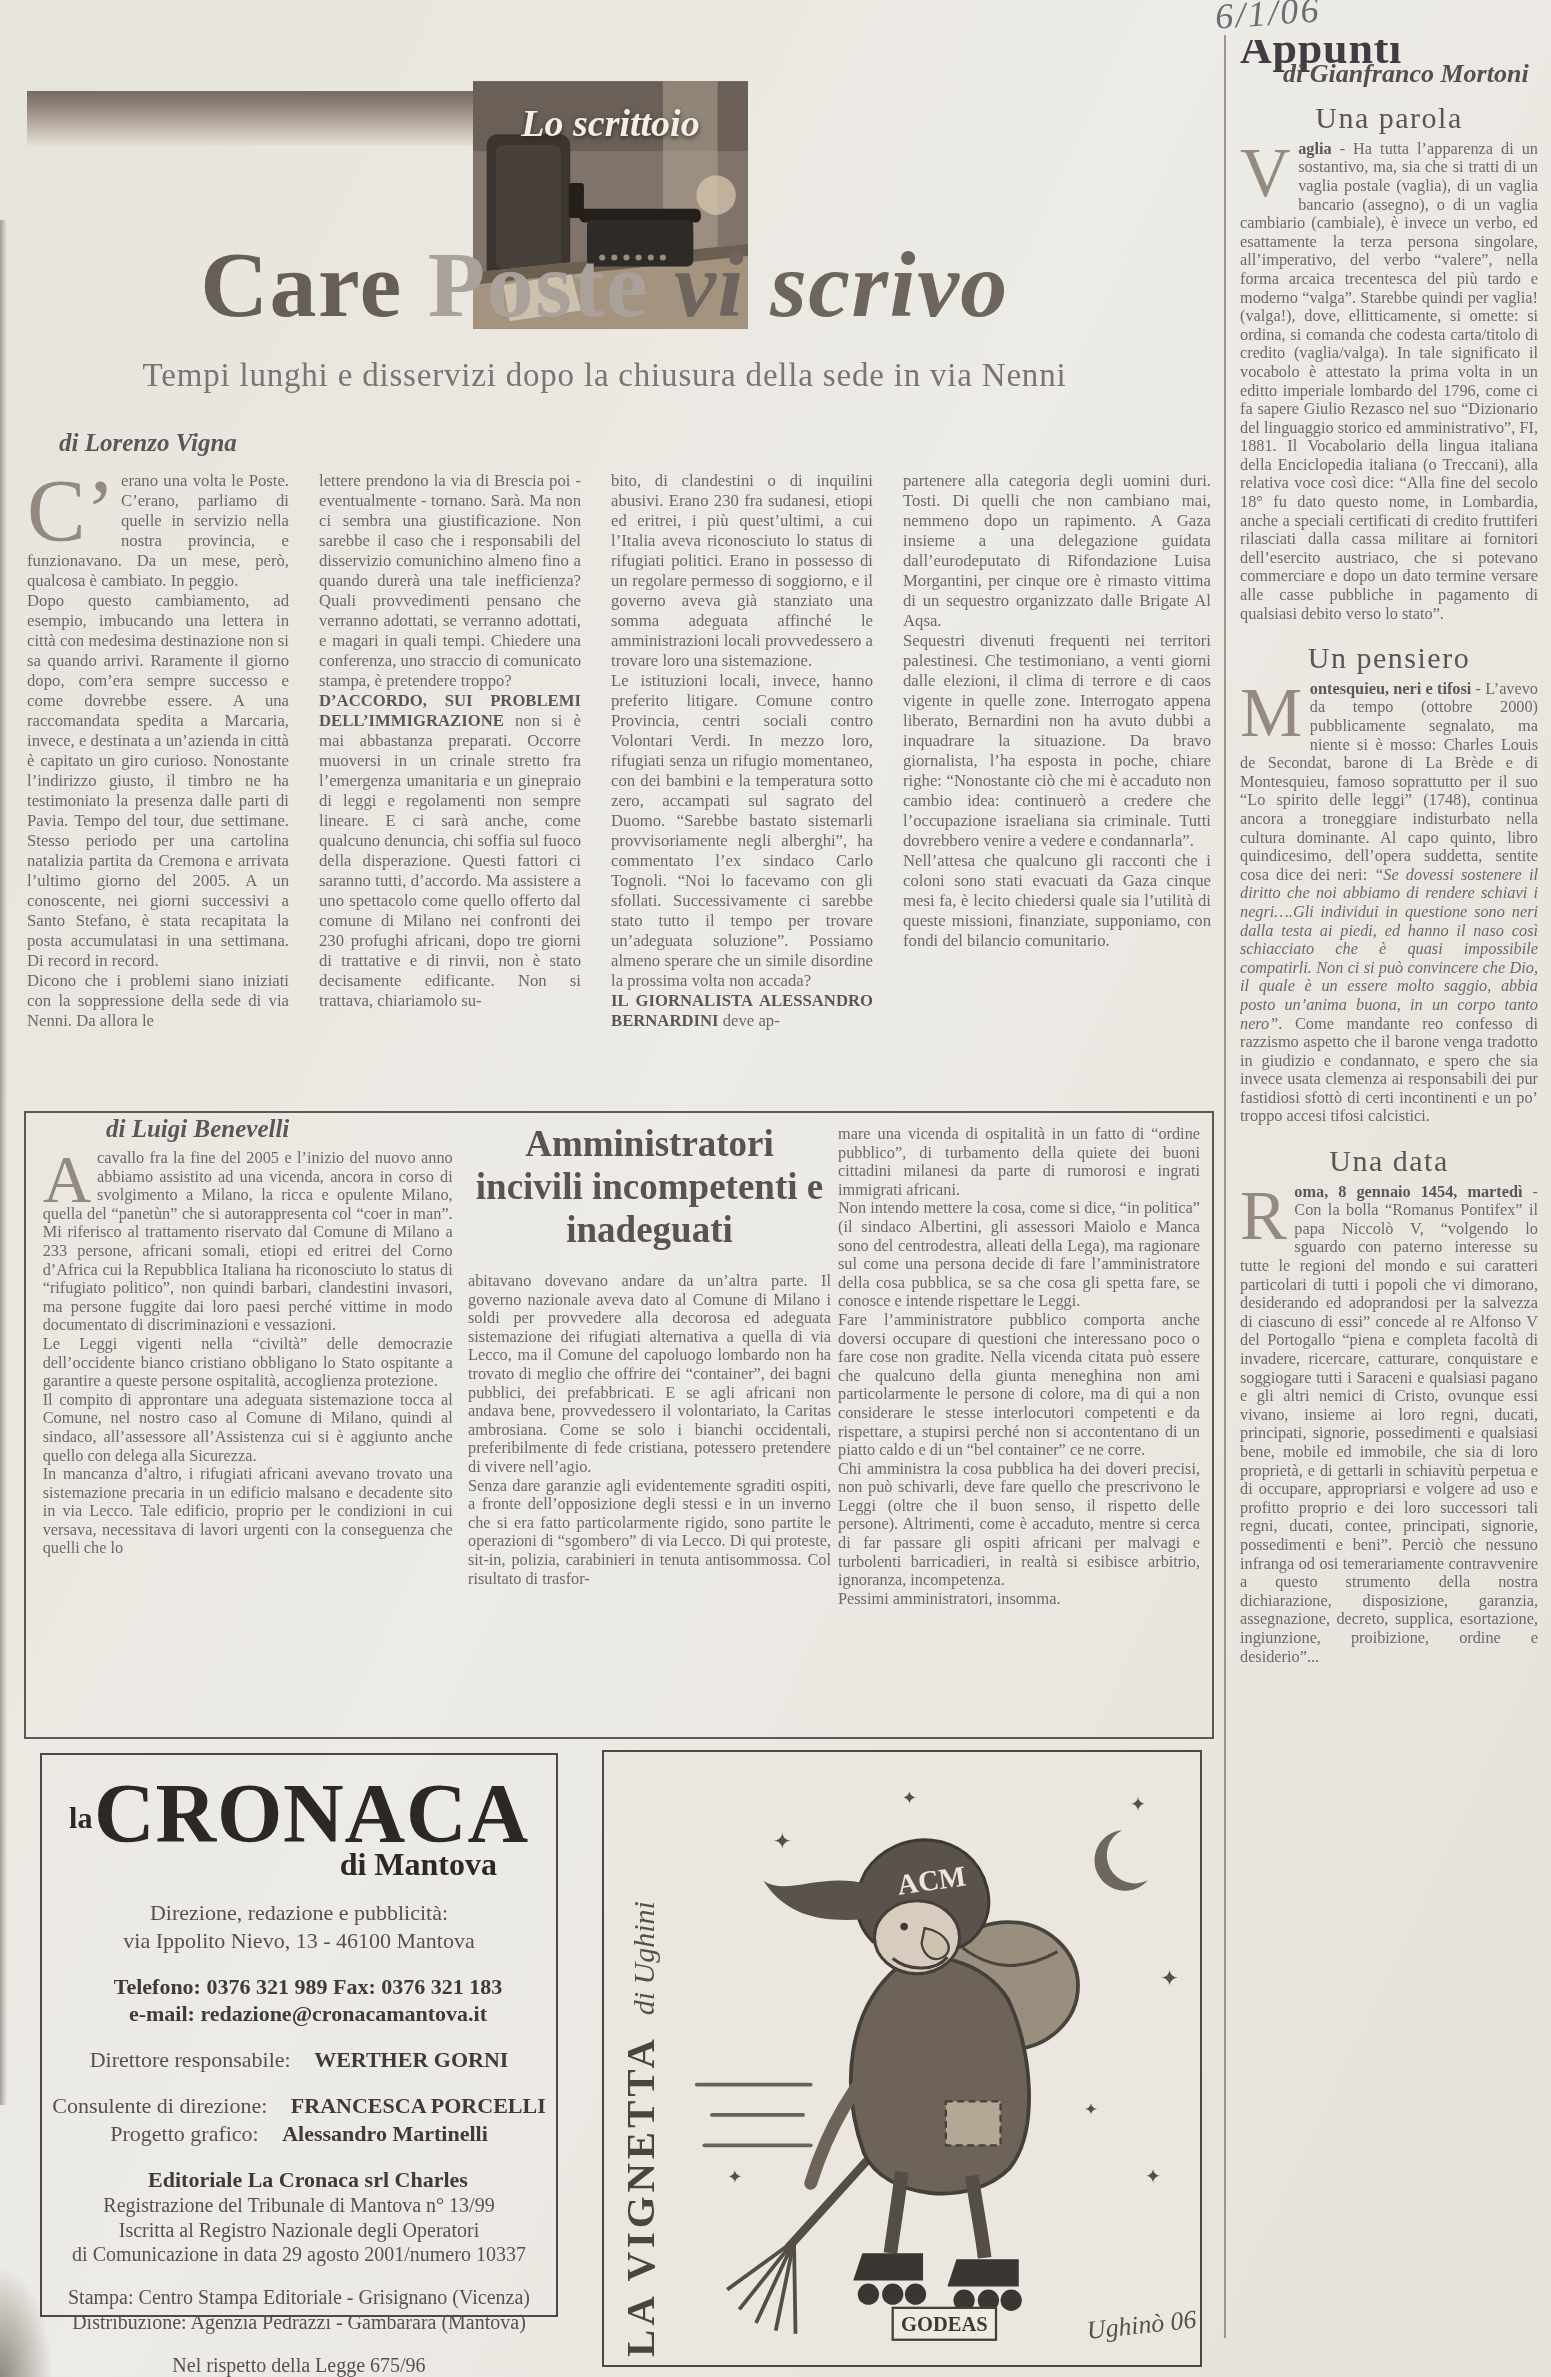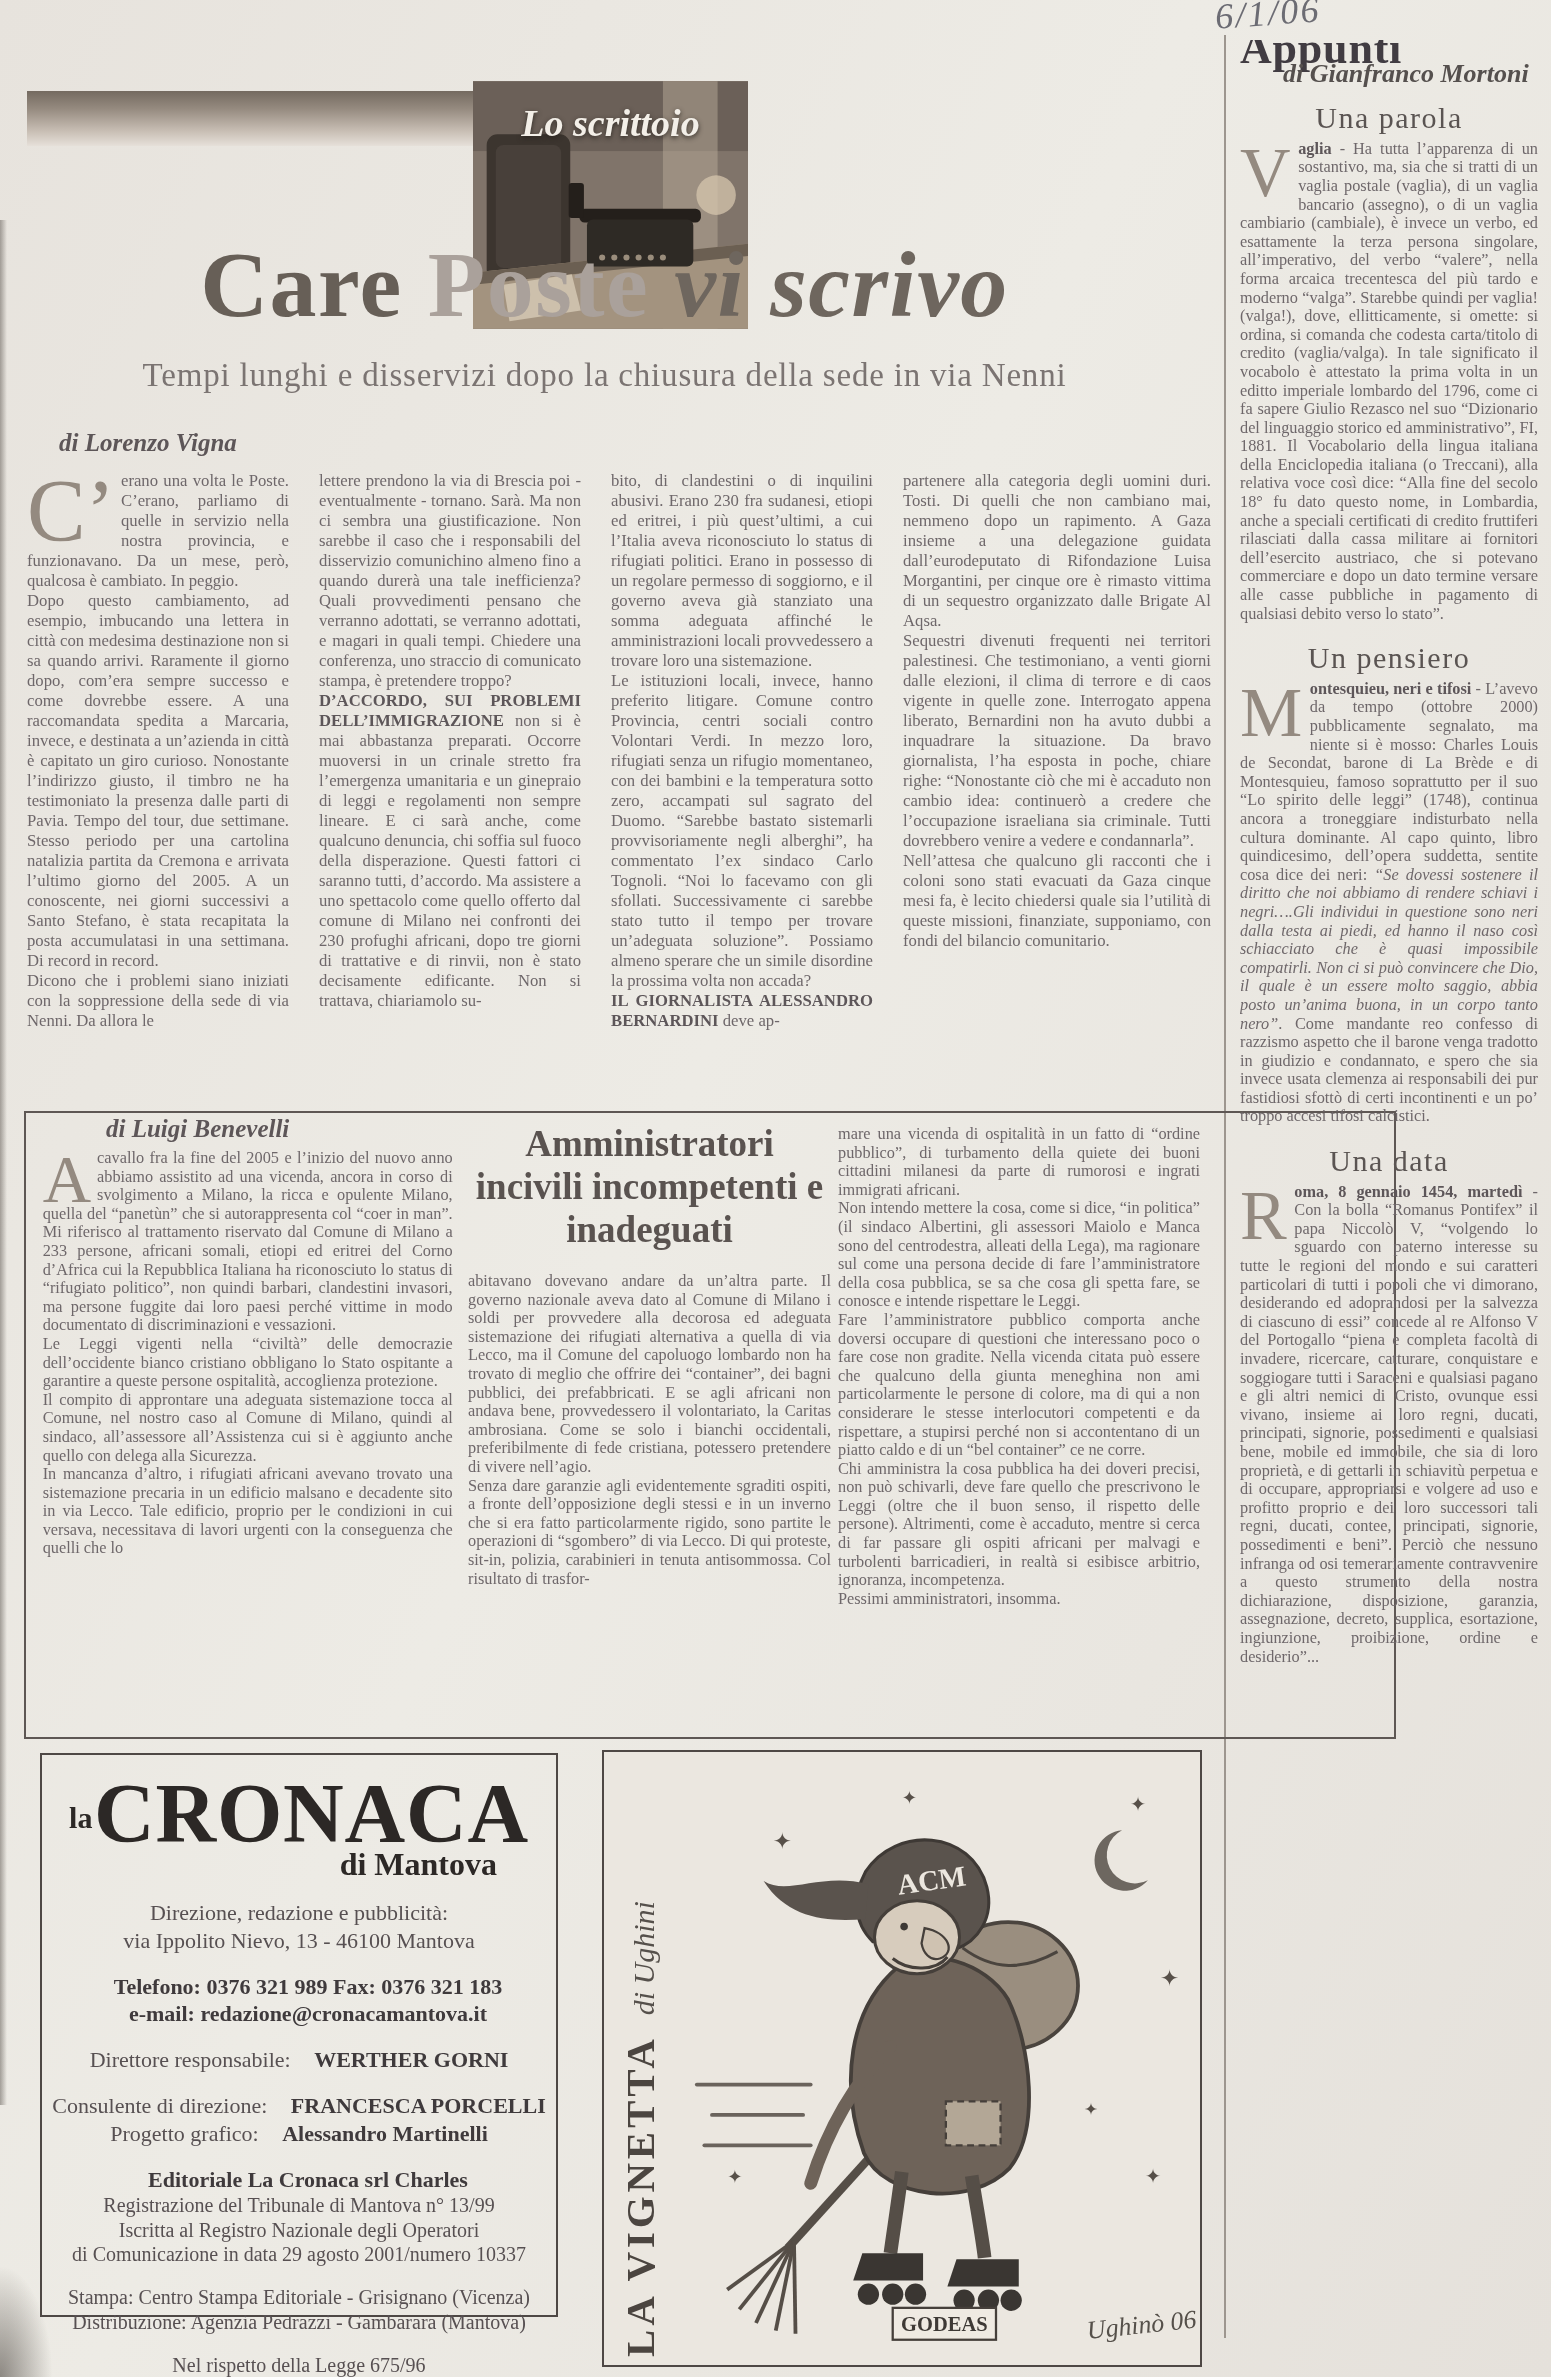--- a/index.html
+++ b/index.html
@@ -33,21 +33,21 @@
   .main-cols{position:absolute;left:27px;top:471px;width:1186px;height:640px;display:flex;gap:30px;
         overflow:hidden;text-align:justify;font-size:16.7px;line-height:20px;}
   .mcol{width:262px;flex:none;}
   .mcol.wide{width:308px;}
   .mcol p{margin:0;}
   .dropcap-main{float:left;font-size:88px;line-height:68px;padding:6px 6px 0 0;color:#948a80;}
   .lead{font-weight:bold;color:#5d5659;}
   
   .rule-v{position:absolute;left:1224px;top:35px;width:1.5px;height:2303px;background:#9d968f;}
   
-  .benevelli{position:absolute;left:24px;top:1111px;width:1372px;height:628px;
+  .benevelli{position:absolute;left:24px;top:1111px;width:1190px;height:628px;
         border:2.3px solid #5e5754;box-sizing:border-box;}
   .b-byline{position:absolute;left:80px;top:1.5px;font-size:25px;font-weight:bold;font-style:italic;color:#5d5658;}
   .b-col{position:absolute;text-align:justify;font-size:16.3px;line-height:18.6px;overflow:hidden;}
   .b-col p{margin:0;}
   .b-c1{left:16.7px;top:36px;width:410px;height:575px;}
   .b-c2{left:442px;top:9px;width:363px;height:603px;}
   .b-c3{left:812px;top:12px;width:362px;height:600px;}
   .b-head{margin:0 0 21px 0;text-align:center;font-size:37px;line-height:43px;color:#5a5350;font-weight:bold;}
   .dropcap-b{float:left;font-size:67px;line-height:50px;padding:4.6px 6px 0 0;color:#948a80;}
   

